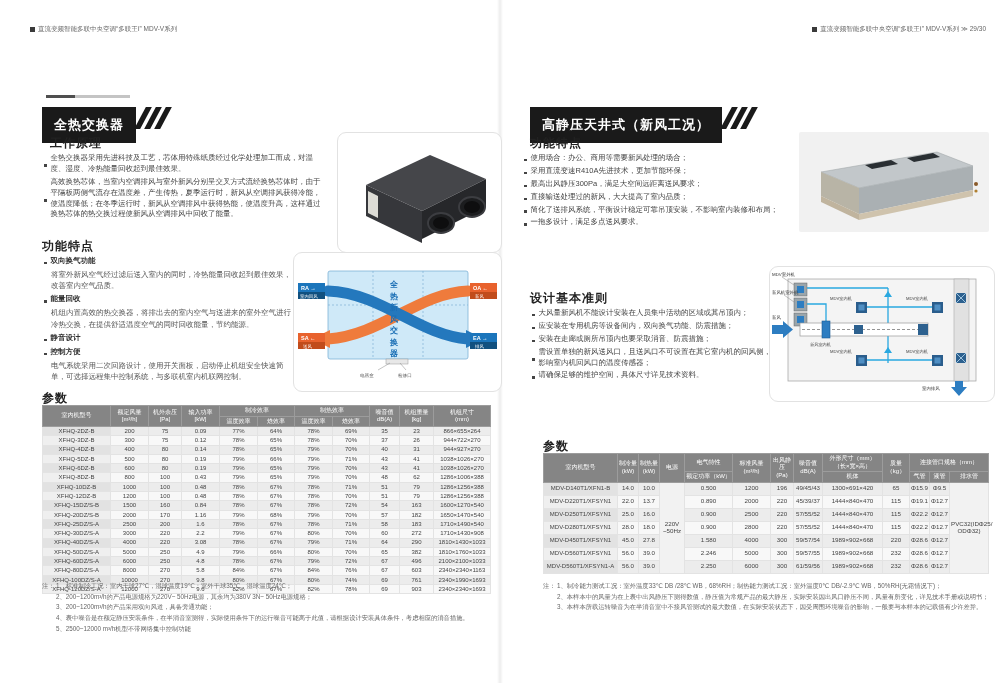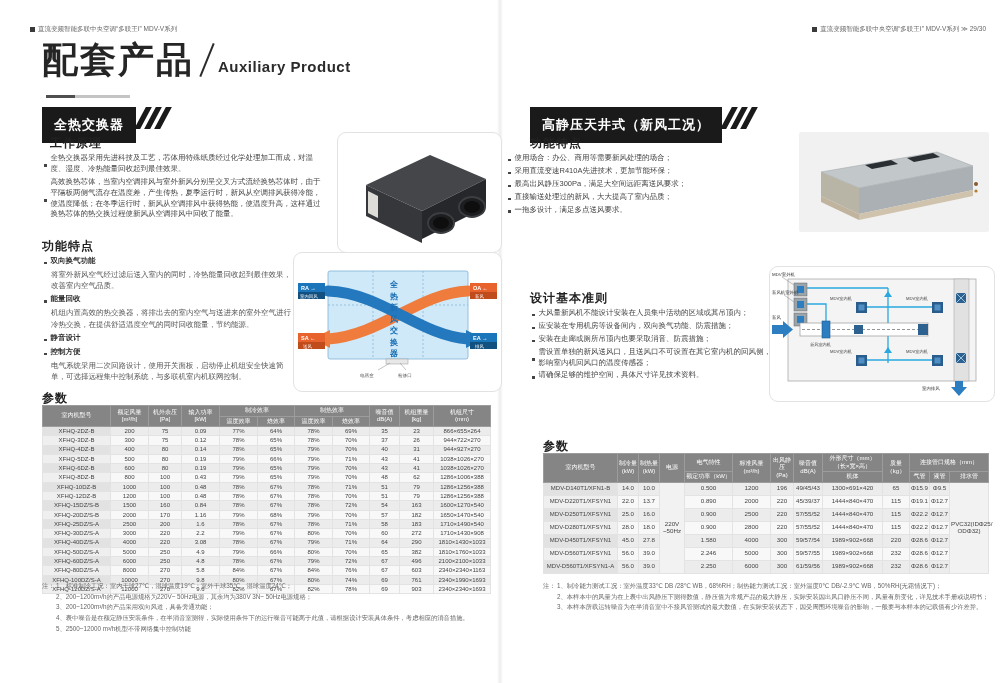--- a/index.html
+++ b/index.html
@@ -75,25 +75,20 @@
 
   <div class="run-hdr left">
     <span class="sqico"></span>
     <span>直流变频智能多联中央空调“多联王Ⅰ” MDV-V系列</span>
   </div>
   <div class="run-hdr right">
     <span class="sqico"></span>
     <span>直流变频智能多联中央空调“多联王Ⅰ” MDV-V系列 ≫ 29/30</span>
   </div>
 
-  <div class="title-block">
-    <span class="title-cn">配套产品</span>
-    <span class="title-slash"></span>
-    <span class="title-en">Auxiliary Product</span>
-  </div>
   <div class="title-underline"></div>
 
   <div class="badge-row" style="left:42px;top:107px;">
     <div class="badge">
         <span>全热交换器</span>
       </div>
     <div class="stripes">
         <i></i>
         <i></i>
         <i></i>
@@ -487,36 +482,40 @@
         <span>高静压天井式（新风工况）</span>
       </div>
     <div class="stripes">
         <i></i>
         <i></i>
         <i></i>
       </div>
   </div>
 
   <div class="h2" style="left:530px;top:135px;">功能特点</div>
-  <div class="blist" style="left:508px;top:153px;width:262px;">
+  <div class="blist" style="left:524px;top:153px;width:262px;">
       <div class="b-line">
         <span class="sq"></span>
         <span class="b-text">使用场合：办公、商用等需要新风处理的场合；</span>
       </div>
       <div class="b-line">
         <span class="sq"></span>
         <span class="b-text">采用直流变速R410A先进技术，更加节能环保；</span>
       </div>
       <div class="b-line">
         <span class="sq"></span>
         <span class="b-text">最高出风静压300Pa，满足大空间远距离送风要求；</span>
       </div>
       <div class="b-line">
         <span class="sq"></span>
         <span class="b-text">直接输送处理过的新风，大大提高了室内品质；</span>
+      </div>
+      <div class="b-line">
+        <span class="sq"></span>
+        <span class="b-text">简化了送排风系统，平衡设计稳定可靠吊顶安装，不影响室内装修和布局；</span>
       </div>
       <div class="b-line">
         <span class="sq"></span>
         <span class="b-text">一拖多设计，满足多点送风要求。</span>
       </div>
     </div>
 
   <div class="card gray" style="left:799px;top:132px;width:190px;height:100px;">
     <svg width="190" height="100" viewBox="0 0 190 100">
       <polygon points="22,40 138,20 174,34 60,56" fill="#c2c7ca" stroke="#9aa0a3" stroke-width="0.5"></polygon>

